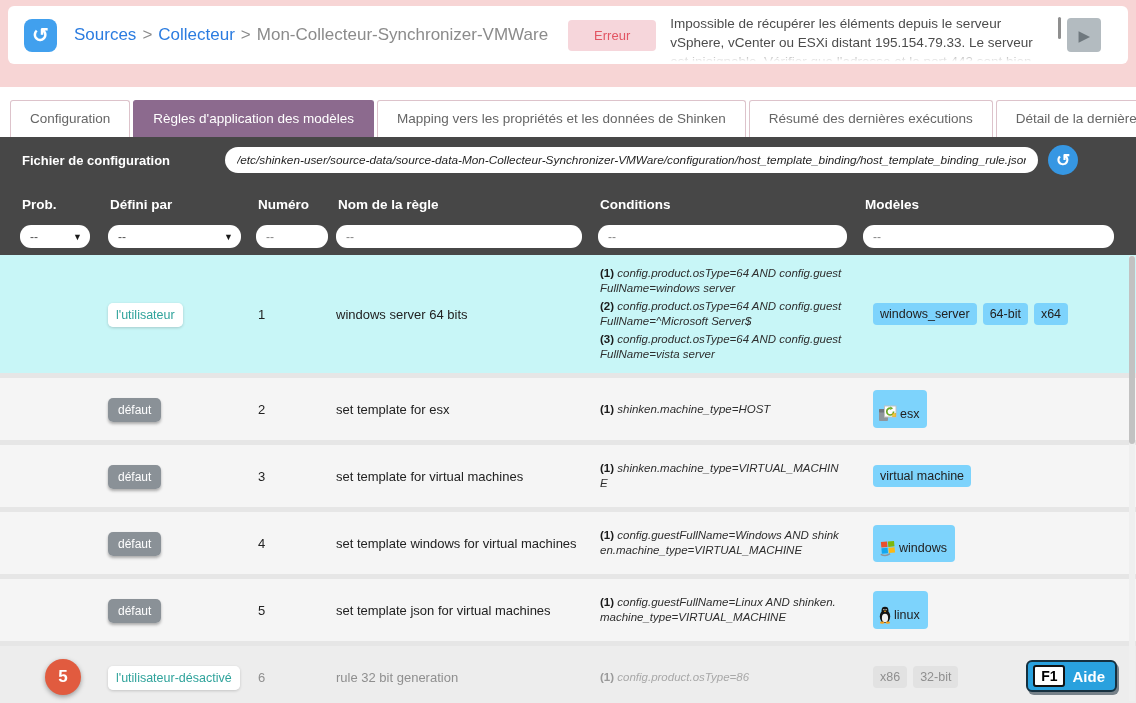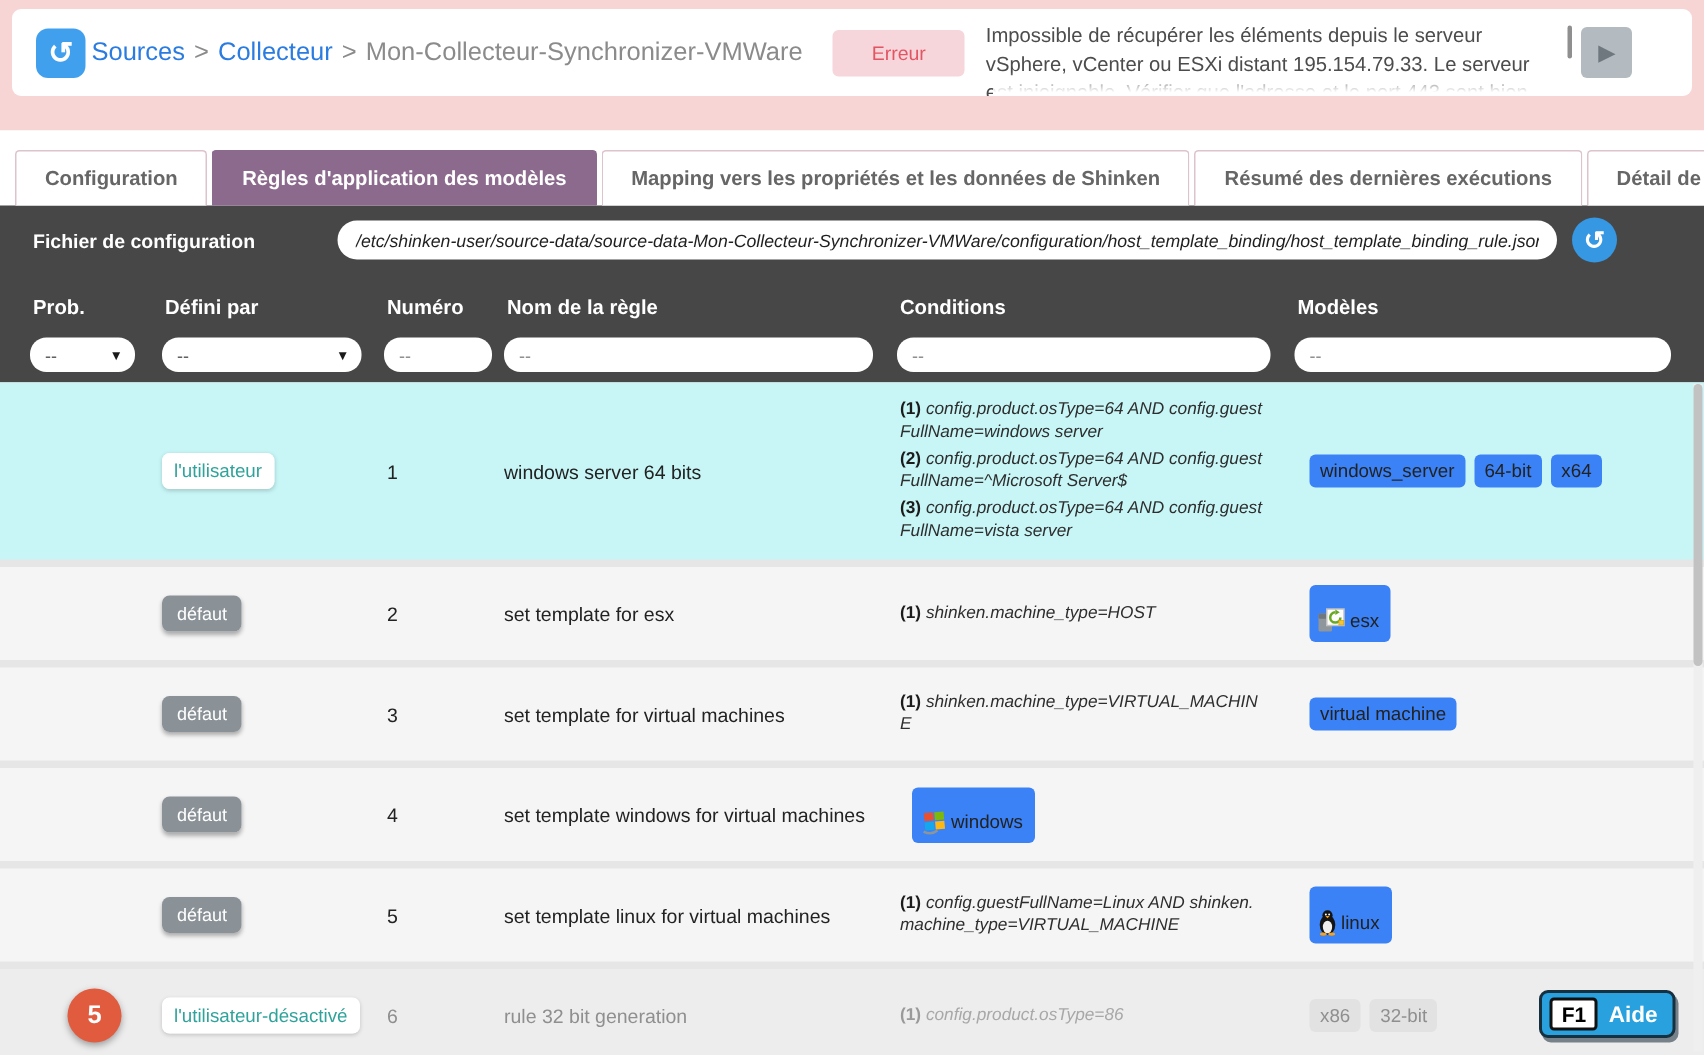--- a/index.html
+++ b/index.html
@@ -16,21 +16,21 @@
   .banner-card {
     background: #fff; border-radius: 6px; height: 58px;
     display: flex; align-items: center; padding: 0 12px 0 16px;
     position: relative; overflow: hidden;
   }
   .sync-icon {
     width: 33px; height: 33px; border-radius: 8px; background: #41a0ee;
     color: #fff; display: flex; align-items: center; justify-content: center;
     font-size: 20px; font-weight: bold; flex: none; cursor: pointer;
   }
-  .breadcrumb { margin-left: 4px; font-size: 17px; color: #8b8b8b; white-space: nowrap; }
+  .breadcrumb { margin-left: 17px; font-size: 17px; color: #8b8b8b; white-space: nowrap; }
   .breadcrumb a { color: #2b7ce0; text-decoration: none; cursor: pointer; }
   .crumb-sep { margin: 0 6px; color: #8b8b8b; }
   .error-badge {
     margin-left: 20px; background: #f6d6db; color: #e25563;
     font-size: 13px; padding: 8px 26px; border-radius: 4px; flex: none;
   }
   .error-message {
     margin-left: 14px; width: 382px; height: 58px; padding-top: 8px;
     font-size: 13.5px; line-height: 19px; color: #4c4c4c; overflow: hidden; flex: none;
   }
@@ -44,21 +44,21 @@
   .play-btn {
     width: 34px; height: 34px; background: #b3bbc0; border-radius: 4px; flex: none;
     display: flex; align-items: center; justify-content: center; cursor: pointer;
   }
   .play-glyph { color: #6f787e; font-size: 15px; line-height: 1; }
 
   
   .tabs { display: flex; gap: 3px; padding: 13px 0 0 10px; background: #fff; }
   .tab {
     border: 1px solid #ddc3cb; border-bottom: none; border-radius: 3px 3px 0 0;
-    padding: 10px 19px 0 19px; height: 37px; font-size: 13.5px; font-weight: bold;
+    padding: 10px 19px 0 19px; height: 37px; font-size: 13.5px; font-weight: normal;
     color: #666; background: #fff; white-space: nowrap; cursor: pointer;
   }
   .tab.active { background: #8c6a8e; border-color: #8c6a8e; color: #fff; }
 
   
   .dark-panel { background: #474747; padding-top: 9px; height: 118px; }
   .config-row { display: flex; align-items: center; padding-left: 22px; height: 28px; margin-bottom: 23px; }
   .config-label { color: #fff; font-size: 13px; font-weight: 600; width: 203px; flex: none; }
   .config-input {
     width: 813px; height: 26px; border-radius: 13px; border: none; outline: none;
@@ -116,21 +116,21 @@
 
   .badge-user {
     background: #fff; color: #2fa39b; font-size: 12.5px; padding: 5px 8px;
     border-radius: 5px; box-shadow: 0 1px 3px rgba(0,0,0,.18); white-space: nowrap;
   }
   .badge-default {
     background: #8a9197; color: #fff; font-size: 12px; padding: 5px 10px;
     border-radius: 5px; box-shadow: 0 2px 3px rgba(0,0,0,.3);
   }
   .model-badge {
-    background: #3b82f6; border-radius: 4px; padding: 4px 7px; font-size: 12.5px;
+    background: #7dd3fc; border-radius: 4px; padding: 4px 7px; font-size: 12.5px;
     color: #222; display: inline-flex; align-items: center; gap: 2px; white-space: nowrap;
   }
   .model-badge.with-icon { padding: 15px 8px 5px 5px; }
   .model-badge .mi { display: inline-flex; }
   .model-badge .mi svg { display: block; }
 
   .trow.disabled .cell-num, .trow.disabled .cell-name { color: #8f8f8f; }
   .trow.disabled .cond b { color: #9a9a9a; }
   .trow.disabled .cond .expr { color: #a8a8a8; }
   .trow.disabled .model-badge { background: #e2e2e2; color: #8f8f8f; }
@@ -279,20 +279,23 @@
         <span class="model-badge">
           <span>virtual machine</span>
         </span>
       </div>
     </div>
     <div class="trow">
       <div class="cell cell-prob"></div>
       <div class="cell cell-defined"><span class="badge-default">défaut</span></div>
       <div class="cell cell-num">4</div>
       <div class="cell cell-name">set template windows for virtual machines</div>
+      <div class="cell cell-cond">
+        <div class="cond"><b>(1)</b><span class="expr"> config.guestFullName=Windows AND shinken.machine_type=VIRTUAL_MACHINE</span></div>
+      </div>
       <div class="cell cell-models">
         <span class="model-badge with-icon">
           <span class="mi">
             <svg width="19" height="17" viewBox="0 0 19 17">
               <g transform="rotate(-5 9 8)">
                 <path d="M2.2 13.8 Q7 16.8 11.5 13.9" stroke="#8d959b" stroke-width="1.6" fill="none"></path>
                 <rect x="3.4" y="1.6" width="6.2" height="5.4" fill="#e8502e"></rect>
                 <rect x="10.4" y="1.6" width="6.2" height="5.4" fill="#7db80a"></rect>
                 <rect x="3.4" y="7.8" width="6.2" height="5.4" fill="#14a7ee"></rect>
                 <rect x="10.4" y="7.8" width="6.2" height="5.4" fill="#fdb813"></rect>
@@ -300,21 +303,21 @@
             </svg>
           </span>
           <span>windows</span>
         </span>
       </div>
     </div>
     <div class="trow">
       <div class="cell cell-prob"></div>
       <div class="cell cell-defined"><span class="badge-default">défaut</span></div>
       <div class="cell cell-num">5</div>
-      <div class="cell cell-name">set template linux for virtual machines</div>
+      <div class="cell cell-name">set template json for virtual machines</div>
       <div class="cell cell-cond">
         <div class="cond"><b>(1)</b><span class="expr"> config.guestFullName=Linux AND shinken.machine_type=VIRTUAL_MACHINE</span></div>
       </div>
       <div class="cell cell-models">
         <span class="model-badge with-icon">
           <span class="mi">
             <svg width="14" height="18" viewBox="0 0 14 18">
               <ellipse cx="7" cy="10.5" rx="5.2" ry="6.6" fill="#141414"></ellipse>
               <circle cx="7" cy="4.2" r="3.4" fill="#141414"></circle>
               <ellipse cx="7" cy="12" rx="3.1" ry="4.2" fill="#efefef"></ellipse>

